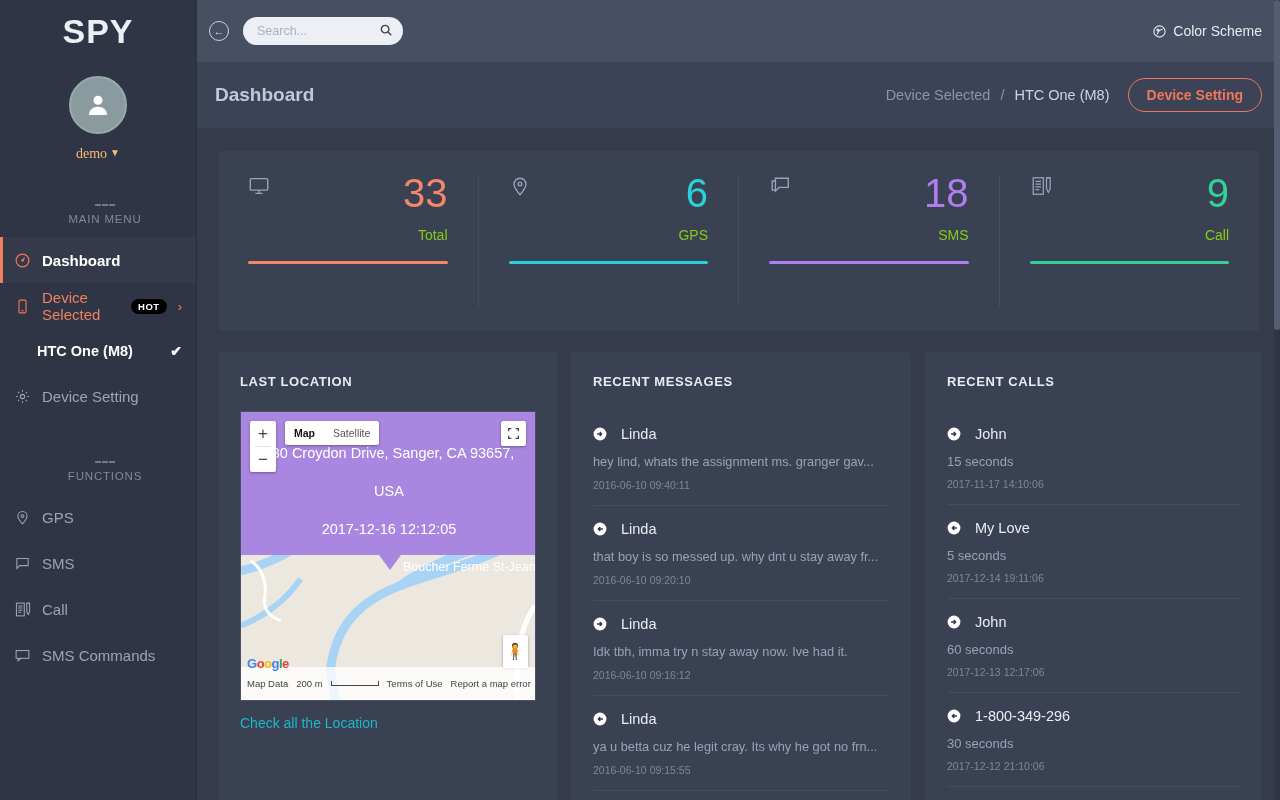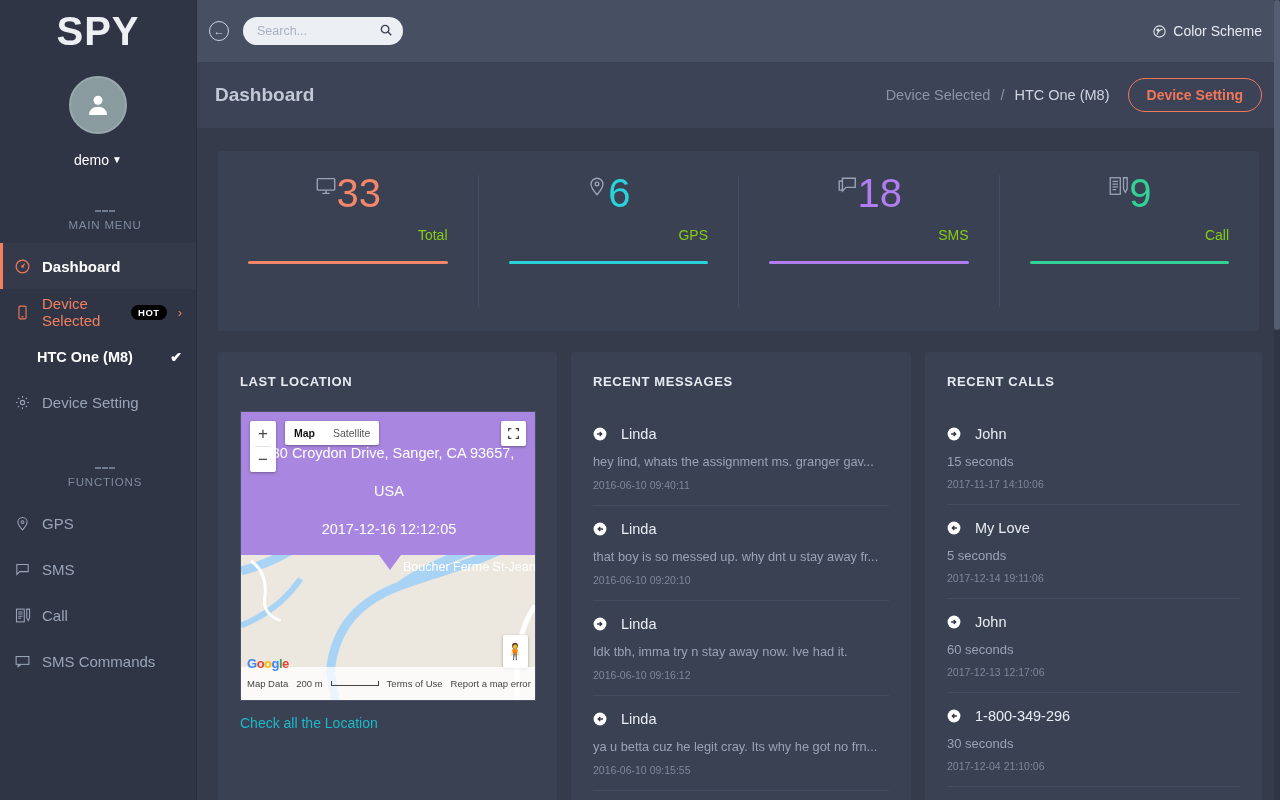--- a/index.html
+++ b/index.html
@@ -14,32 +14,32 @@
   .sidebar {
     position: absolute; left: 0; top: 0;
     width: 197px; height: 800px;
     background: #2f3545;
     border-right: 1px solid #2b303e;
   }
   .brand {
     height: 62px; display: flex; align-items: center; justify-content: center;
   }
   .brand-text {
-    color: #eceff4; font-size: 40px; font-weight: bold; letter-spacing: 1px;
+    color: #eceff4; font-size: 34px; font-weight: bold; letter-spacing: 1px;
   }
   .profile { padding-top: 14px; text-align: center; }
   .avatar {
     width: 58px; height: 58px; border-radius: 50%;
     background: #8a9ba0; margin: 0 auto;
     display: flex; align-items: center; justify-content: center;
     border: 2px solid #98a8ad;
   }
   .avatar svg { display:block; }
   .profile-name {
-    margin-top: 18px; color: #ffffff; font-size: 14px;
+    margin-top: 12px; color: #fdba74; font-size: 14px; font-family: Liberation Serif, serif;
   }
   .caret { display:inline-block; margin-left:3px; font-size:10px; vertical-align:2px;}
 
   .menu-head {
     color: #7f8a9e; font-size: 11.5px; letter-spacing: .8px;
     padding: 0 0 0 14px; margin-top: 42px; margin-bottom: 12px;
     display: flex; align-items: center; gap: 7px; flex-direction: column;
   }
   .dashes { display:inline-block; width:20px; border-top:2px dashed #6f7a8e; height:0;}
 
@@ -119,21 +119,21 @@
   }
   .stats-card {
     background: #3a4153; border-radius: 3px; height: 180px;
     display: flex; padding: 24px 0;
   }
   .stat {
     flex: 1; padding: 0 30px; position: relative;
     border-right: 1px solid #454c60;
   }
   .stat:last-child { border-right: none; }
-  .stat-top { display: flex; align-items: flex-start; justify-content: center; }
+  .stat-top { display: flex; align-items: flex-start; justify-content: space-between; }
   .stat-num { font-size: 40px; line-height: 36px; font-weight: 300; }
   .stat-label { color: #84cc16; font-size: 14px; margin-top: 16px; text-align: right; }
   .stat-bar { height: 3px; border-radius: 2px; margin-top: 18px; }
 
   .panels { display: flex; gap: 14px; margin-top: 21px; }
   .panel {
     background: #3a4153; border-radius: 3px; padding: 22px 22px 0 22px;
     height: 460px; position: relative; overflow: hidden;
   }
   .panel.map-panel { width: 339px; flex: 0 0 339px; }
@@ -557,21 +557,21 @@
 
       <div class="list-row">
         <div class="row-name">
           <svg class="dir-ic" width="14" height="14" viewBox="0 0 24 24">
             <circle cx="12" cy="12" r="11" fill="#ffffff"></circle>
               <path d="M17 12H9M12.5 8.5L9 12l3.5 3.5" stroke="#2f3545" stroke-width="2.2" fill="none"></path>
           </svg>
           <span>1-800-349-296</span>
         </div>
         <div class="call-dur">30 seconds</div>
-        <div class="row-time">2017-12-04 21:10:06</div>
+        <div class="row-time">2017-12-12 21:10:06</div>
       </div>
     </div>
 
   </div>
 </div>
 
 <div class="vscroll">
   <div class="vthumb"></div>
 </div>
 

